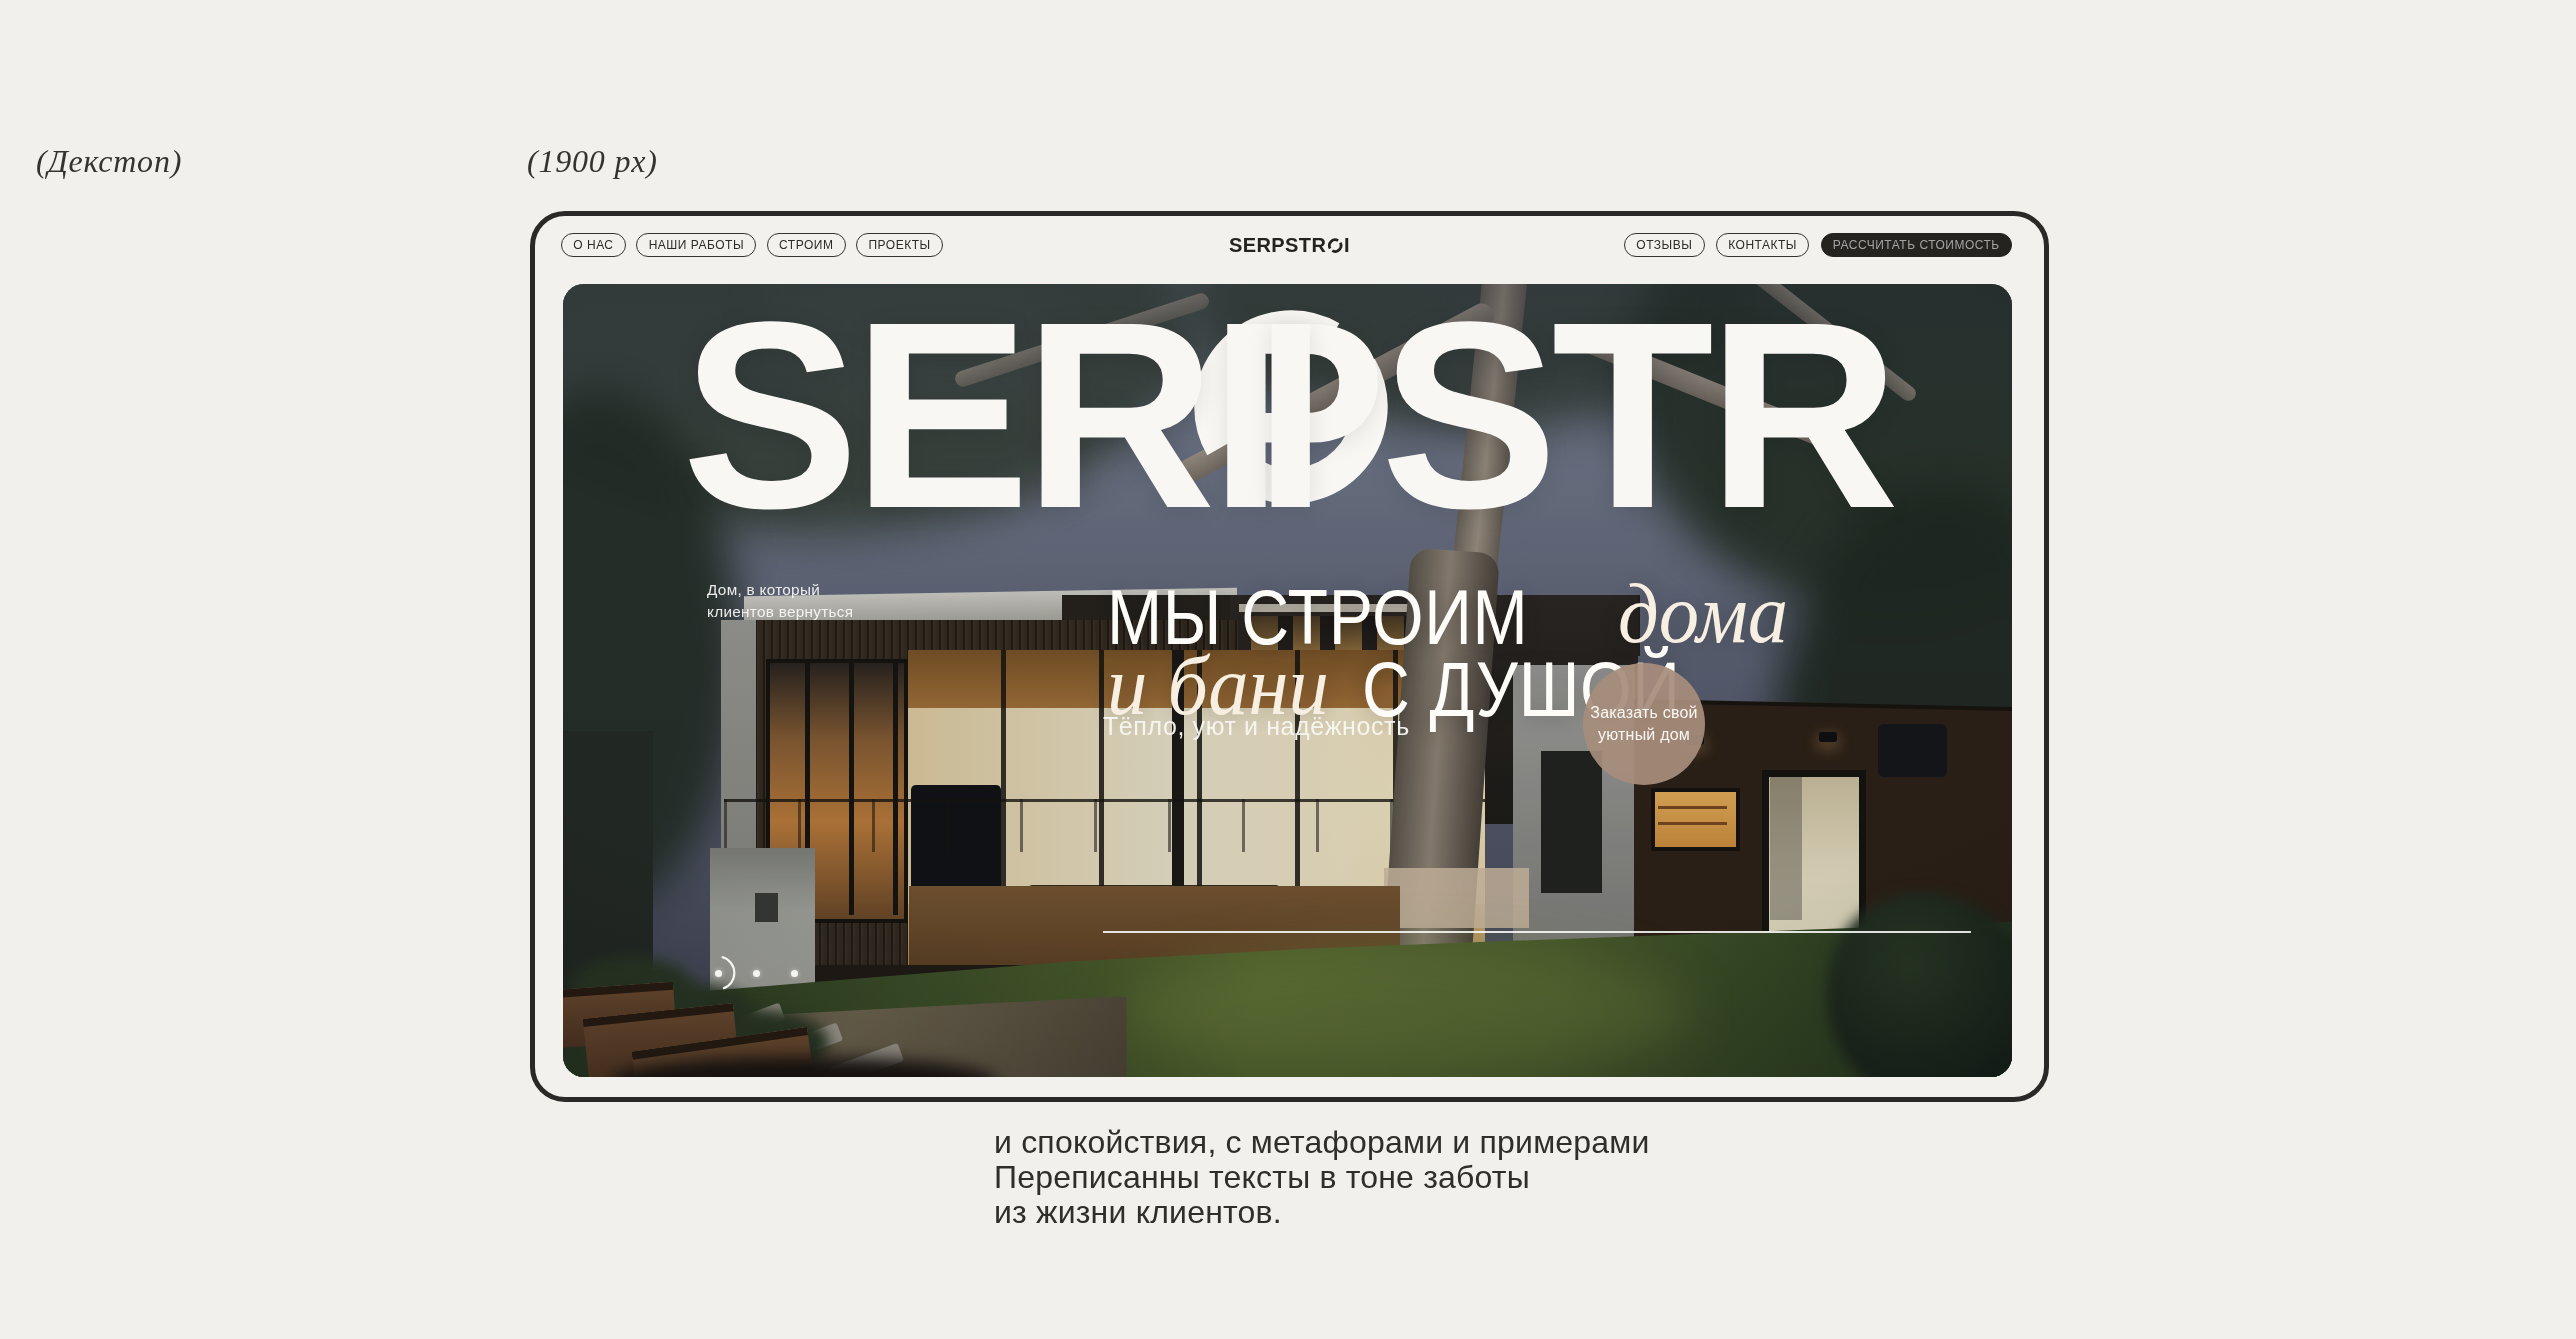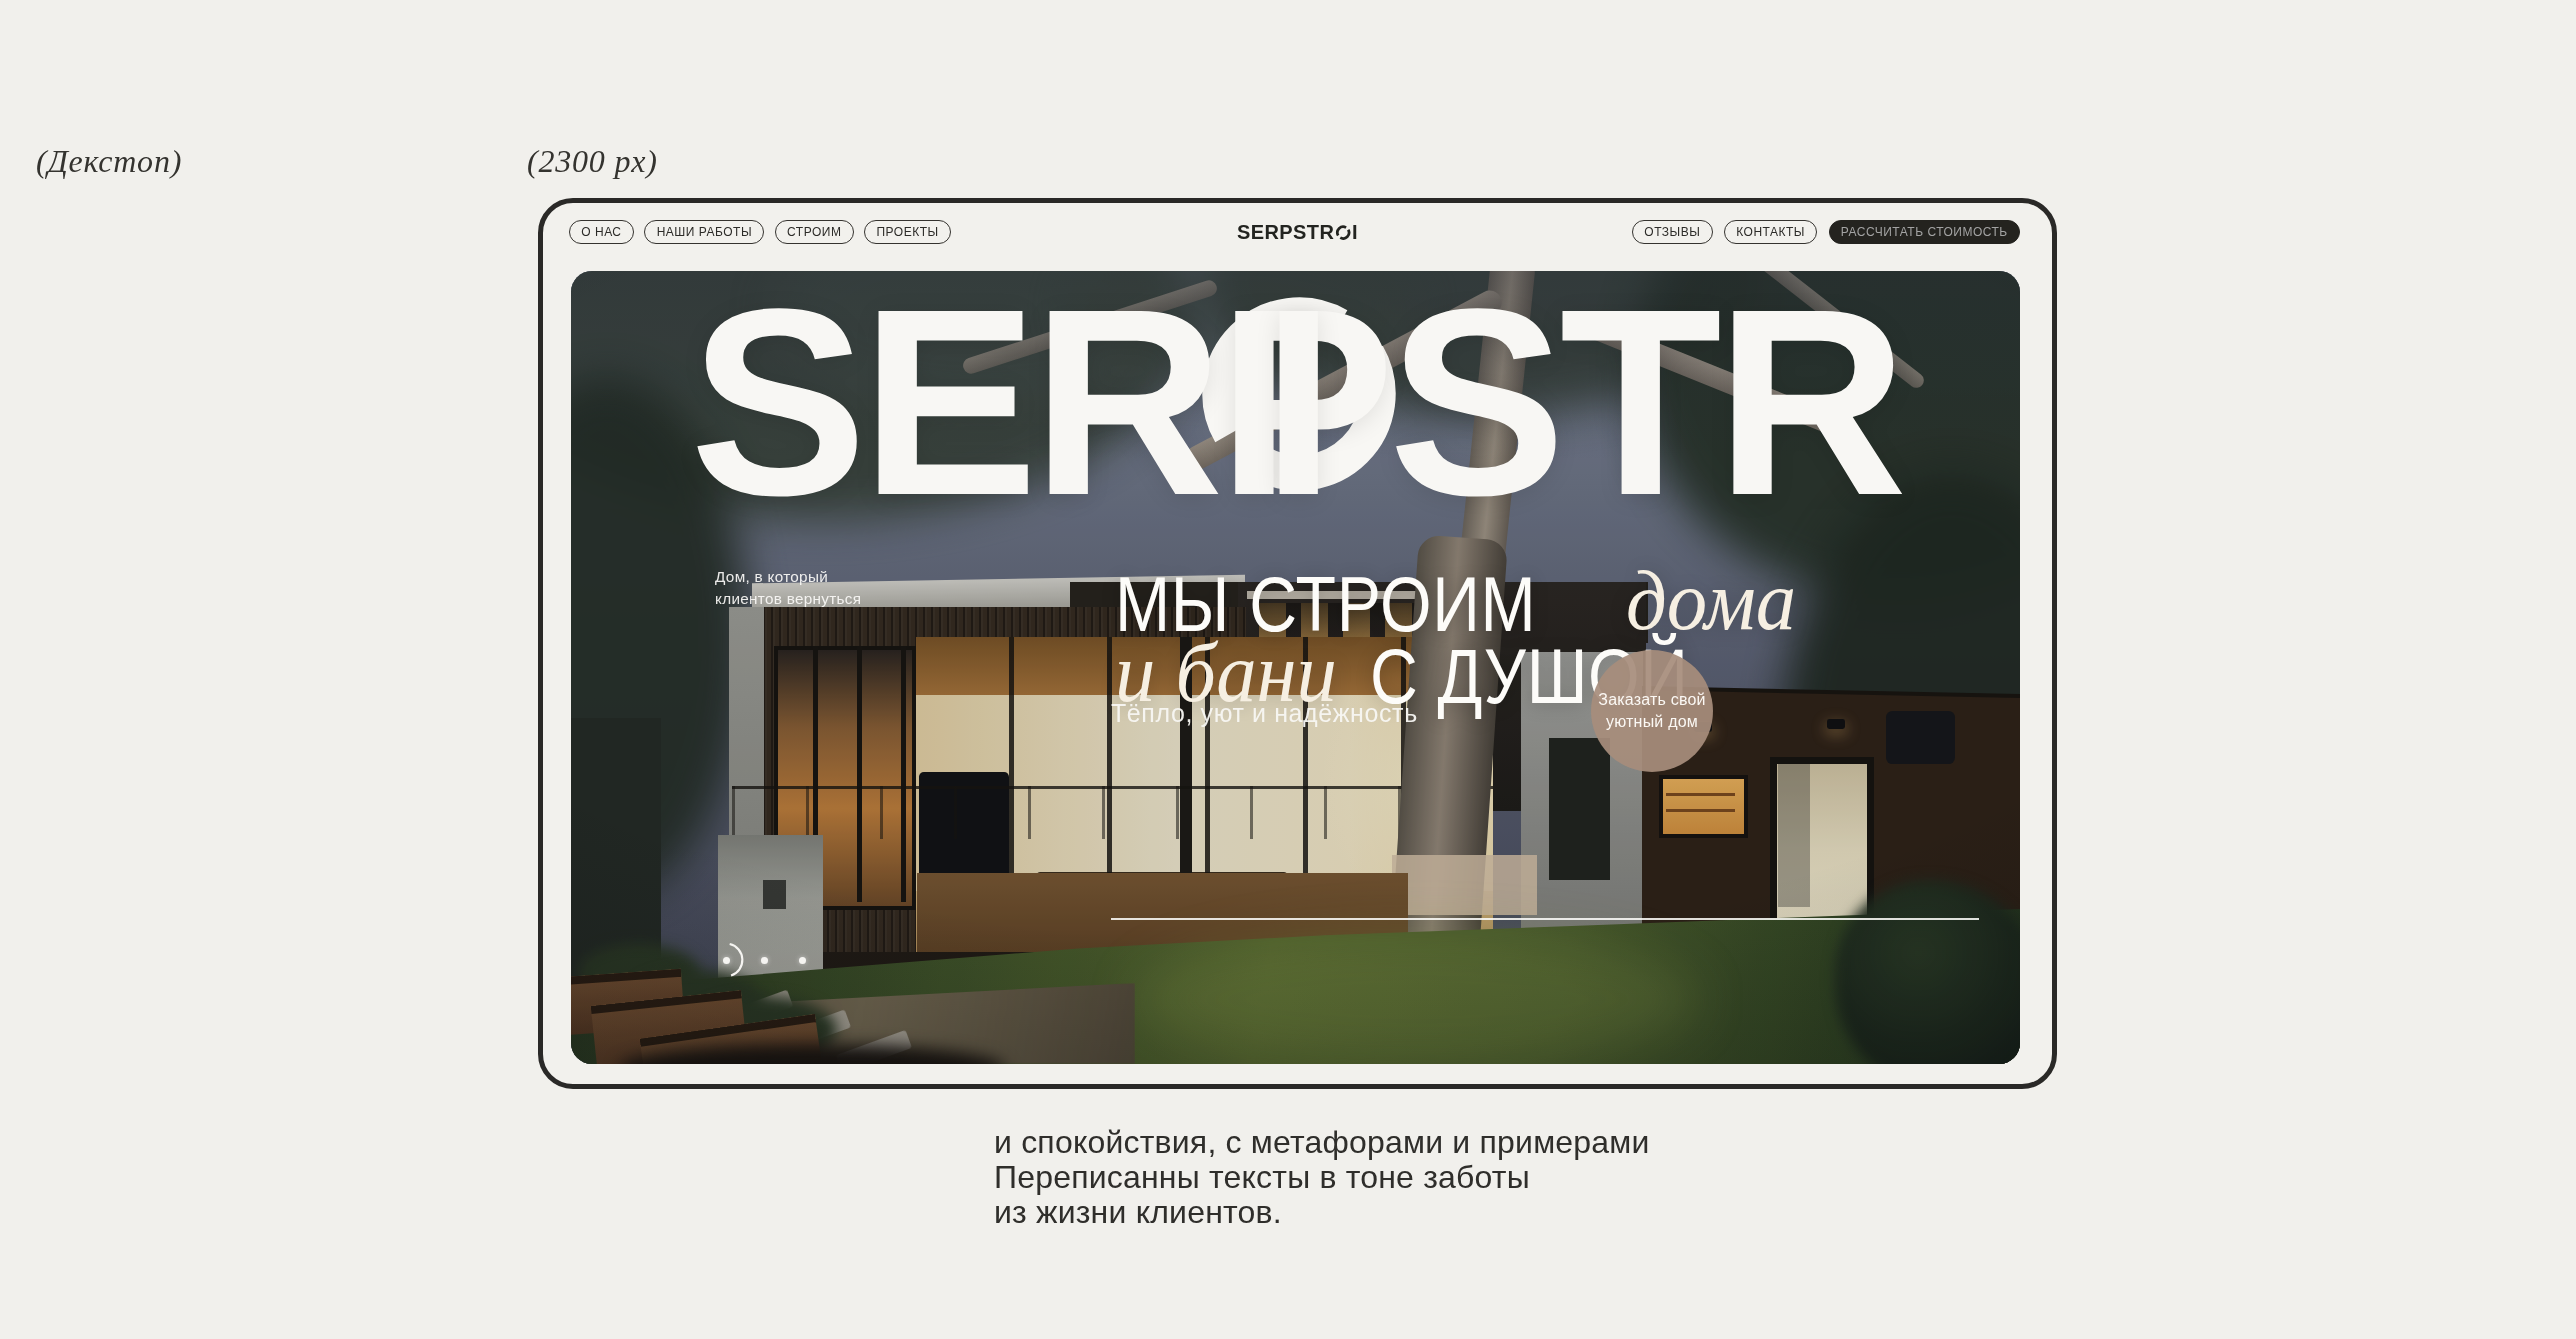--- a/index.html
+++ b/index.html
@@ -12,22 +12,22 @@
   .annotation{
     position:absolute;top:143px;
     font-family:"Liberation Serif", serif;
     font-style:italic;font-size:32px;color:#34332f;letter-spacing:0.8px;
   }
   #annot-device{left:36px;}
   #annot-width{left:527px;}
 
   
   .frame{
-    position:absolute;left:530px;top:198px;width:1509px;height:881px;
-    background:#f2f1ed;border:5.6px solid #2a2927;border-radius:35px;margin-left:8px;
+    position:absolute;left:530px;top:211px;width:1509px;height:881px;
+    background:#f2f1ed;border:5.6px solid #2a2927;border-radius:35px;
   }
   
   .nav{position:absolute;left:0;right:0;top:17px;height:26px;}
   .nav-left{position:absolute;left:26px;top:0;display:flex;gap:10.5px;}
   .nav-right{position:absolute;right:32px;top:0;display:flex;gap:11.3px;}
   .pill{
     display:flex;align-items:center;height:22px;padding:0 11.3px;
     border:1.6px solid #35332f;border-radius:13px;background:transparent;
     font-size:12px;letter-spacing:0.5px;color:#2c2b28;white-space:nowrap;cursor:pointer;
   }
@@ -177,21 +177,21 @@
   
   .caption{
     position:absolute;left:994px;top:1125px;
     font-size:32px;line-height:35px;color:#2f2e2b;letter-spacing:0.2px;}
   .caption div{white-space:nowrap;}
 </style>
 </head>
 <body>
 
 <div class="annotation" id="annot-device">(Декстоп)</div>
-<div class="annotation" id="annot-width">(2300 px)</div>
+<div class="annotation" id="annot-width">(1900 px)</div>
 
 <div class="frame">
 
   <div class="nav">
     <div class="nav-left">
       <div class="pill">О НАС</div>
       <div class="pill">НАШИ РАБОТЫ</div>
       <div class="pill">СТРОИМ</div>
       <div class="pill">ПРОЕКТЫ</div>
     </div>

